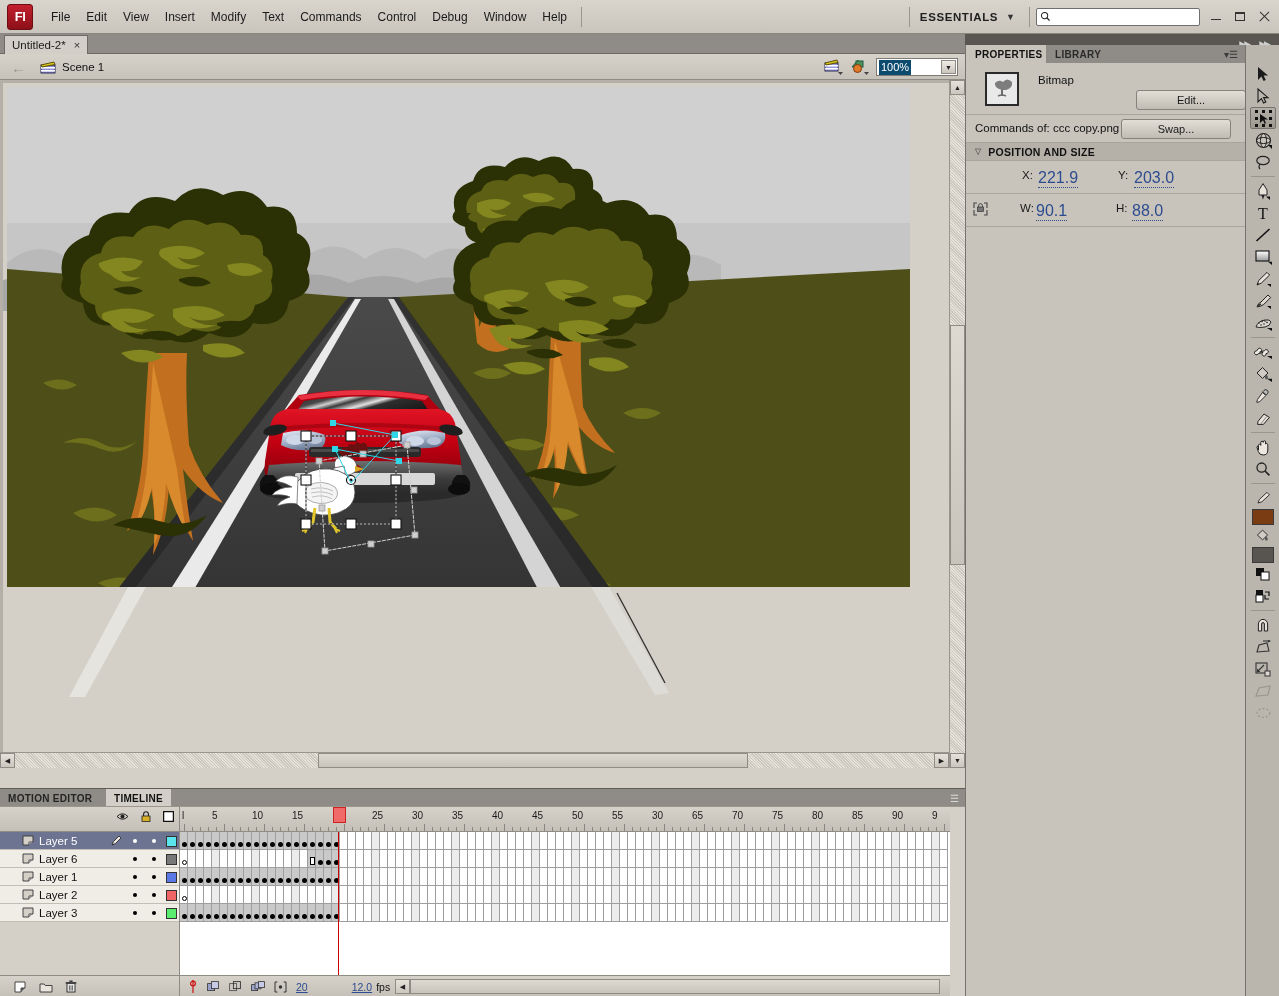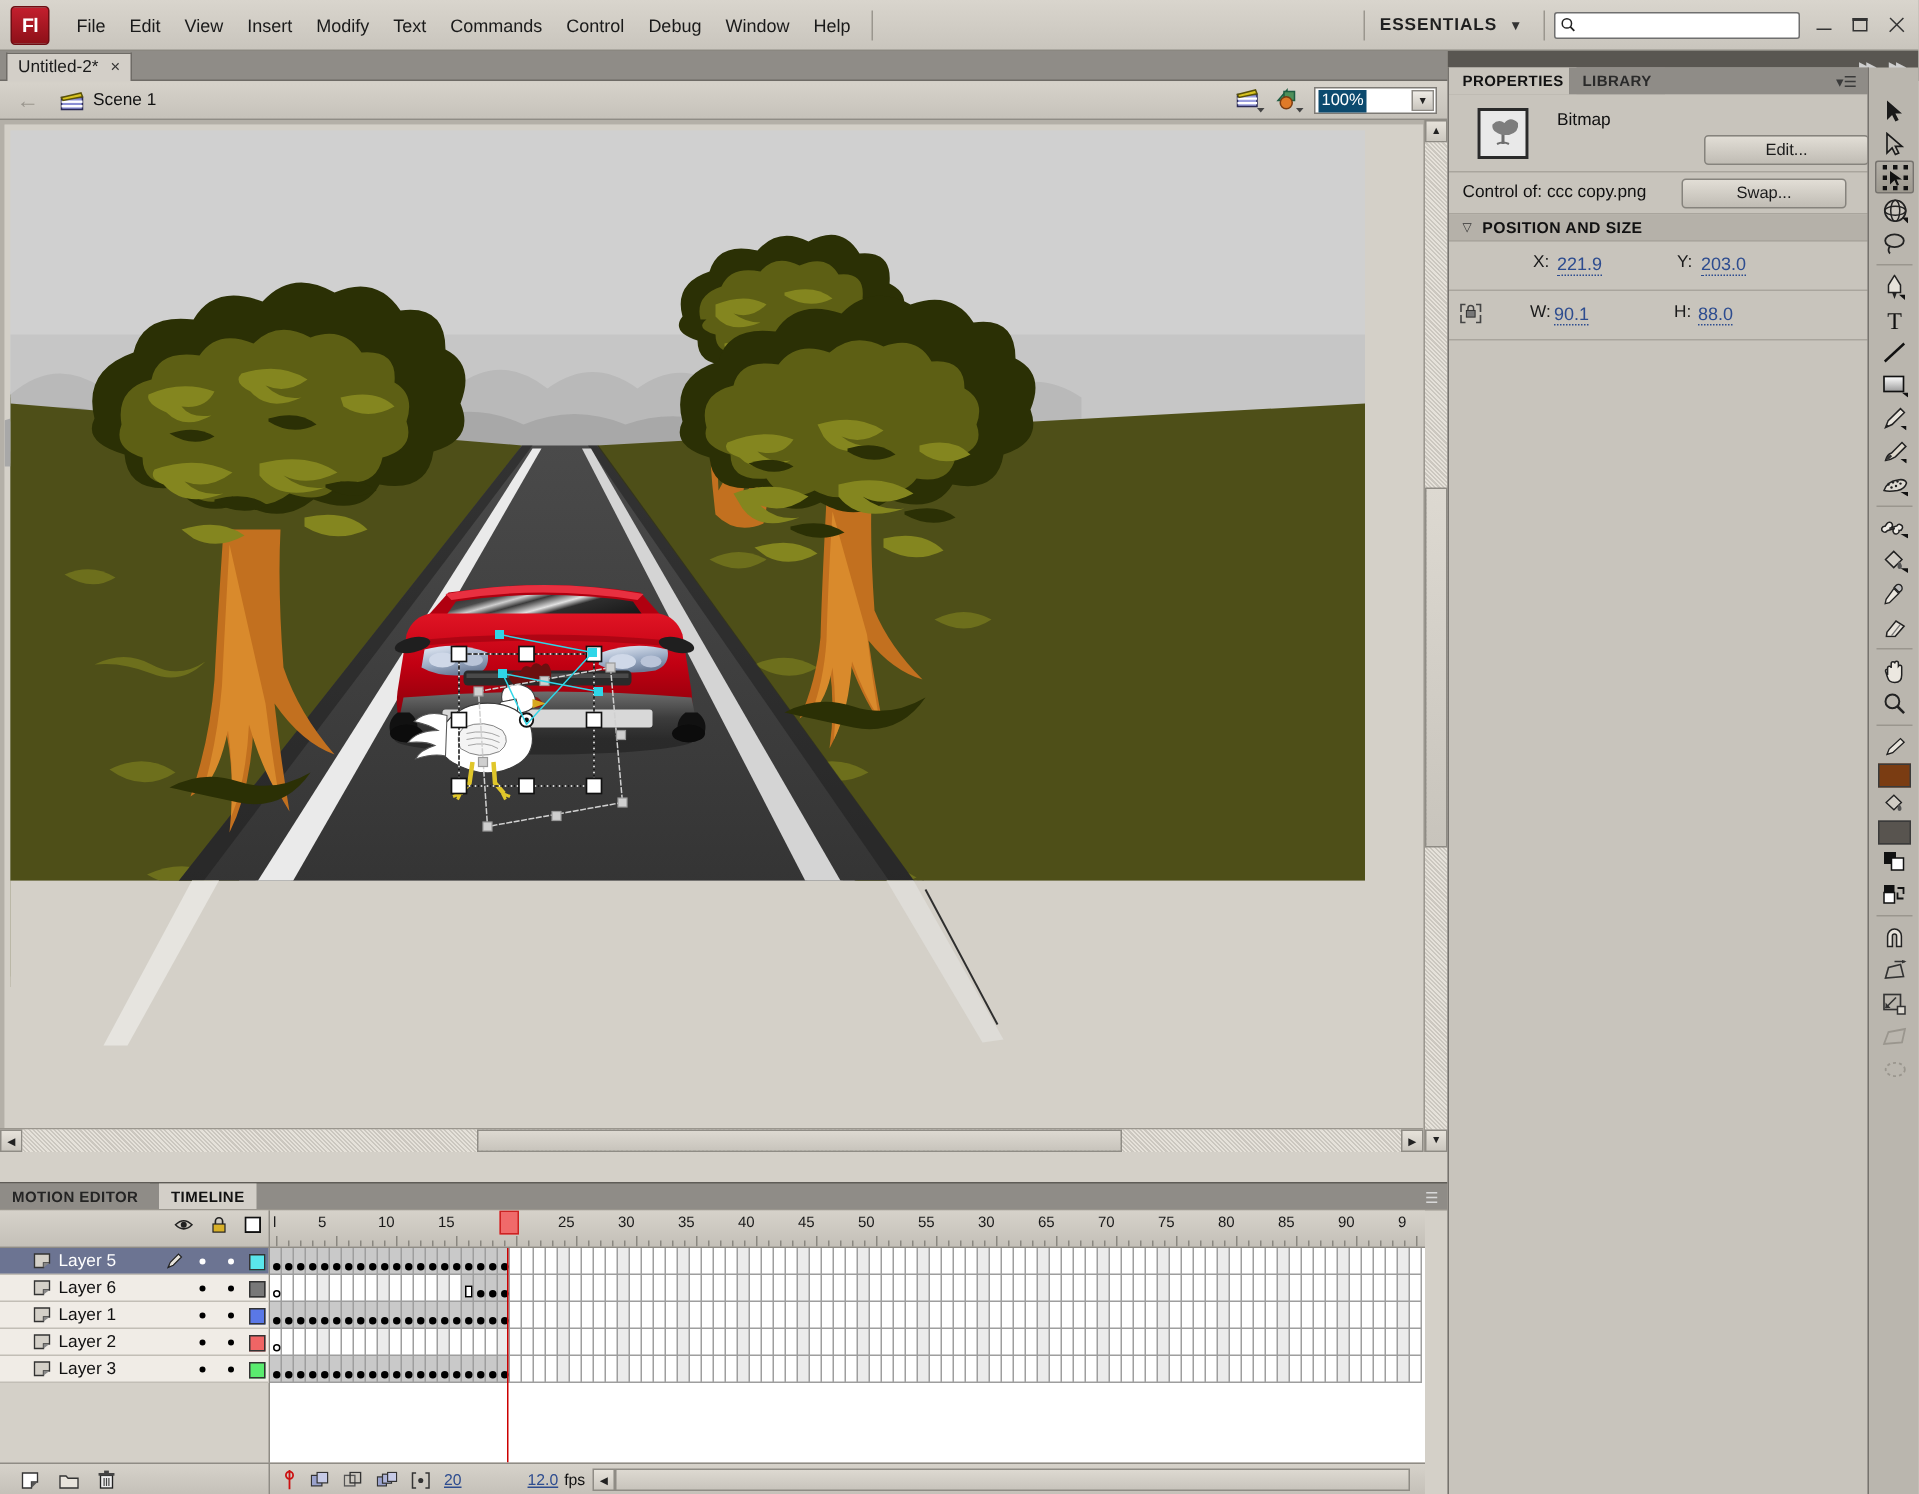--- a/index.html
+++ b/index.html
@@ -269,21 +269,21 @@
   .pp-sec-hdr {
     position:relative; height:18px; background:#b5b1a9;
     border-bottom:1px solid #a9a59d;
     display:flex; align-items:center; gap:7px; padding-left:9px;
   }
   .pp-sec-hdr .tri { font-size:8px; color:#333; }
   .pp-sec-hdr .t { font-size:10.5px; font-weight:bold; letter-spacing:0.3px; }
   .pp-row { position:relative; height:32px; }
   .pp-lbl { position:absolute; font-size:11.5px; color:#1a1a1a; }
   .pp-num {
-    position:absolute; font-size:12px; color:#2d4c8f;
+    position:absolute; font-size:16px; color:#2d4c8f;
     border-bottom:1px dotted #2d4c8f;
   }
   .pp-divider { height:1px; background:#a9a59d; }
 
   
   .tools {
     position:absolute; left:1245px; top:45px; width:34px; height:951px;
     background:#bab6ae; border-left:1px solid #76736e;
   }
   .tools-inner {
@@ -1675,21 +1675,21 @@
             <path d="M13 14 q-8 -2 -7 -7 q4 -4 8 -1 q4 -5 9 0 q1 6 -6 8 z" fill="#7d7d7d"></path>
             <path d="M9 20 q4 -2 8 0" stroke="#6d6d6d" stroke-width="1.4" fill="none"></path>
           </svg>
         </div>
         <div class="pp-type">Bitmap</div>
         <div class="btn" style="position:absolute;left:170px;top:27px;width:110px;height:20px;">Edit...</div>
       </div>
 
       <div class="pp-sec2">
         <div class="pp-inst">
-          <span>Control of:</span>
+          <span>Commands of:</span>
           <span>ccc copy.png</span>
         </div>
         <div class="btn" style="position:absolute;left:155px;top:4px;width:110px;height:20px;">Swap...</div>
       </div>
 
       <div class="pp-sec-hdr">
         <span class="tri">▽</span>
         <span class="t">POSITION AND SIZE</span>
       </div>
 

